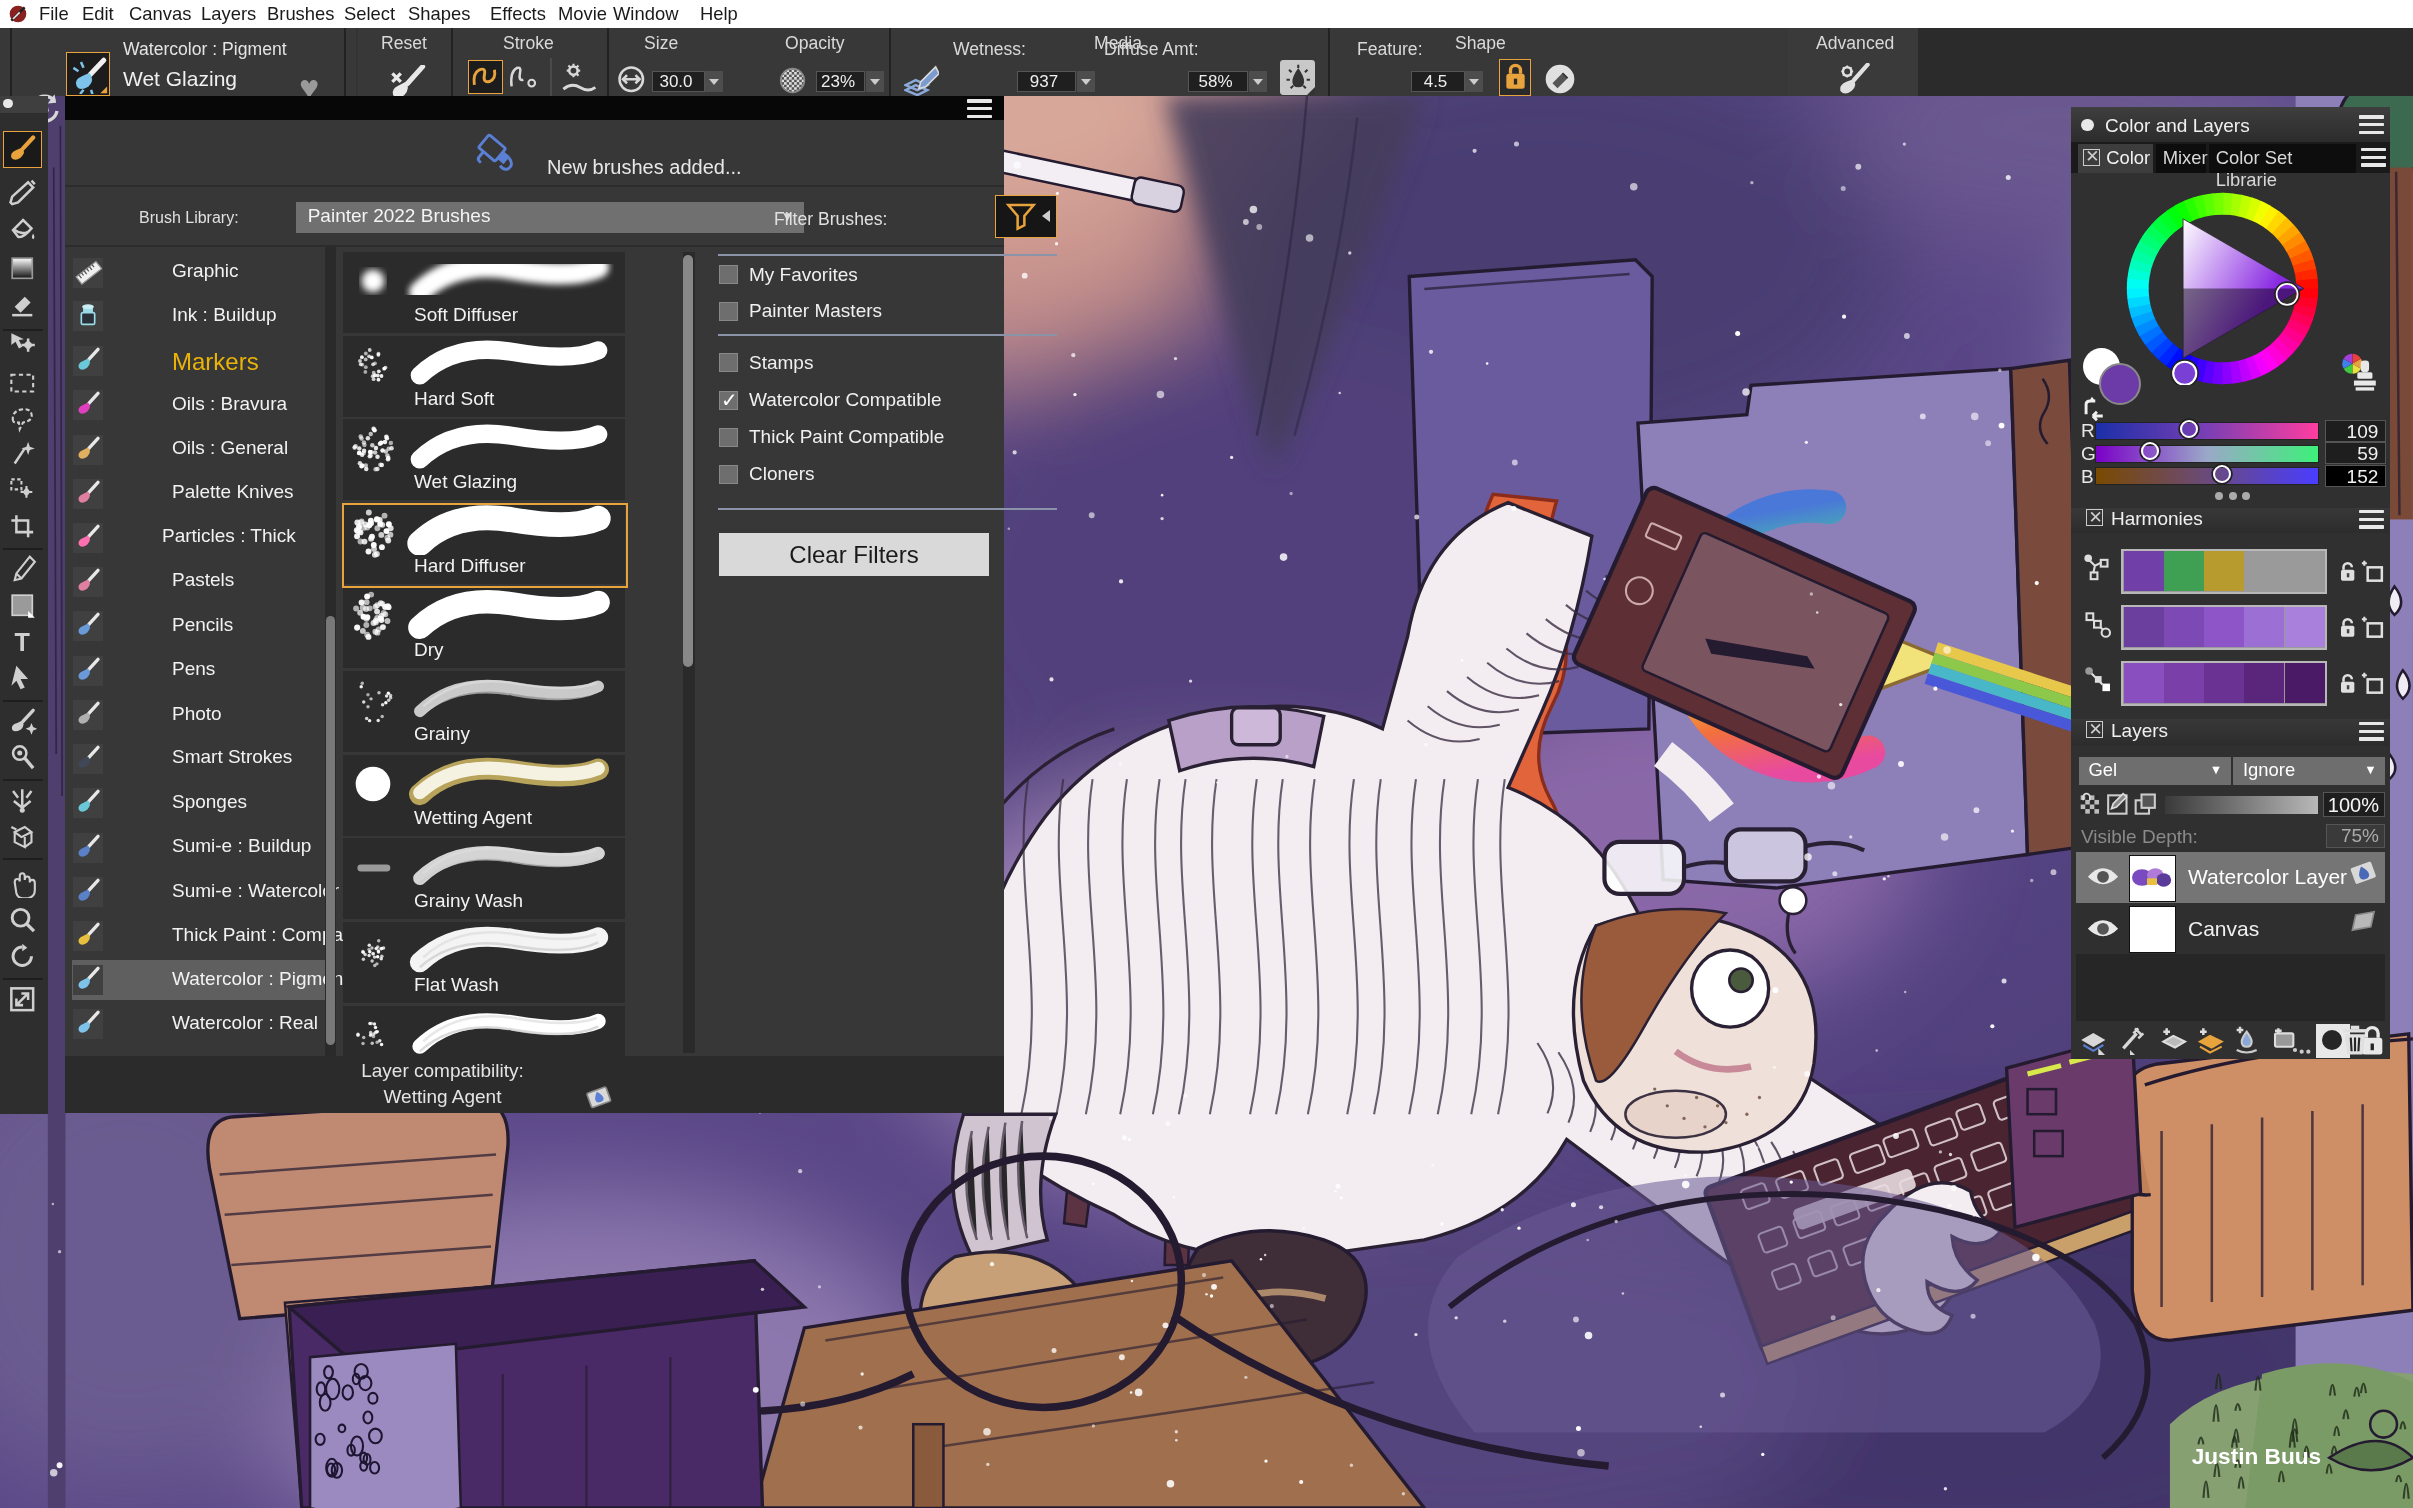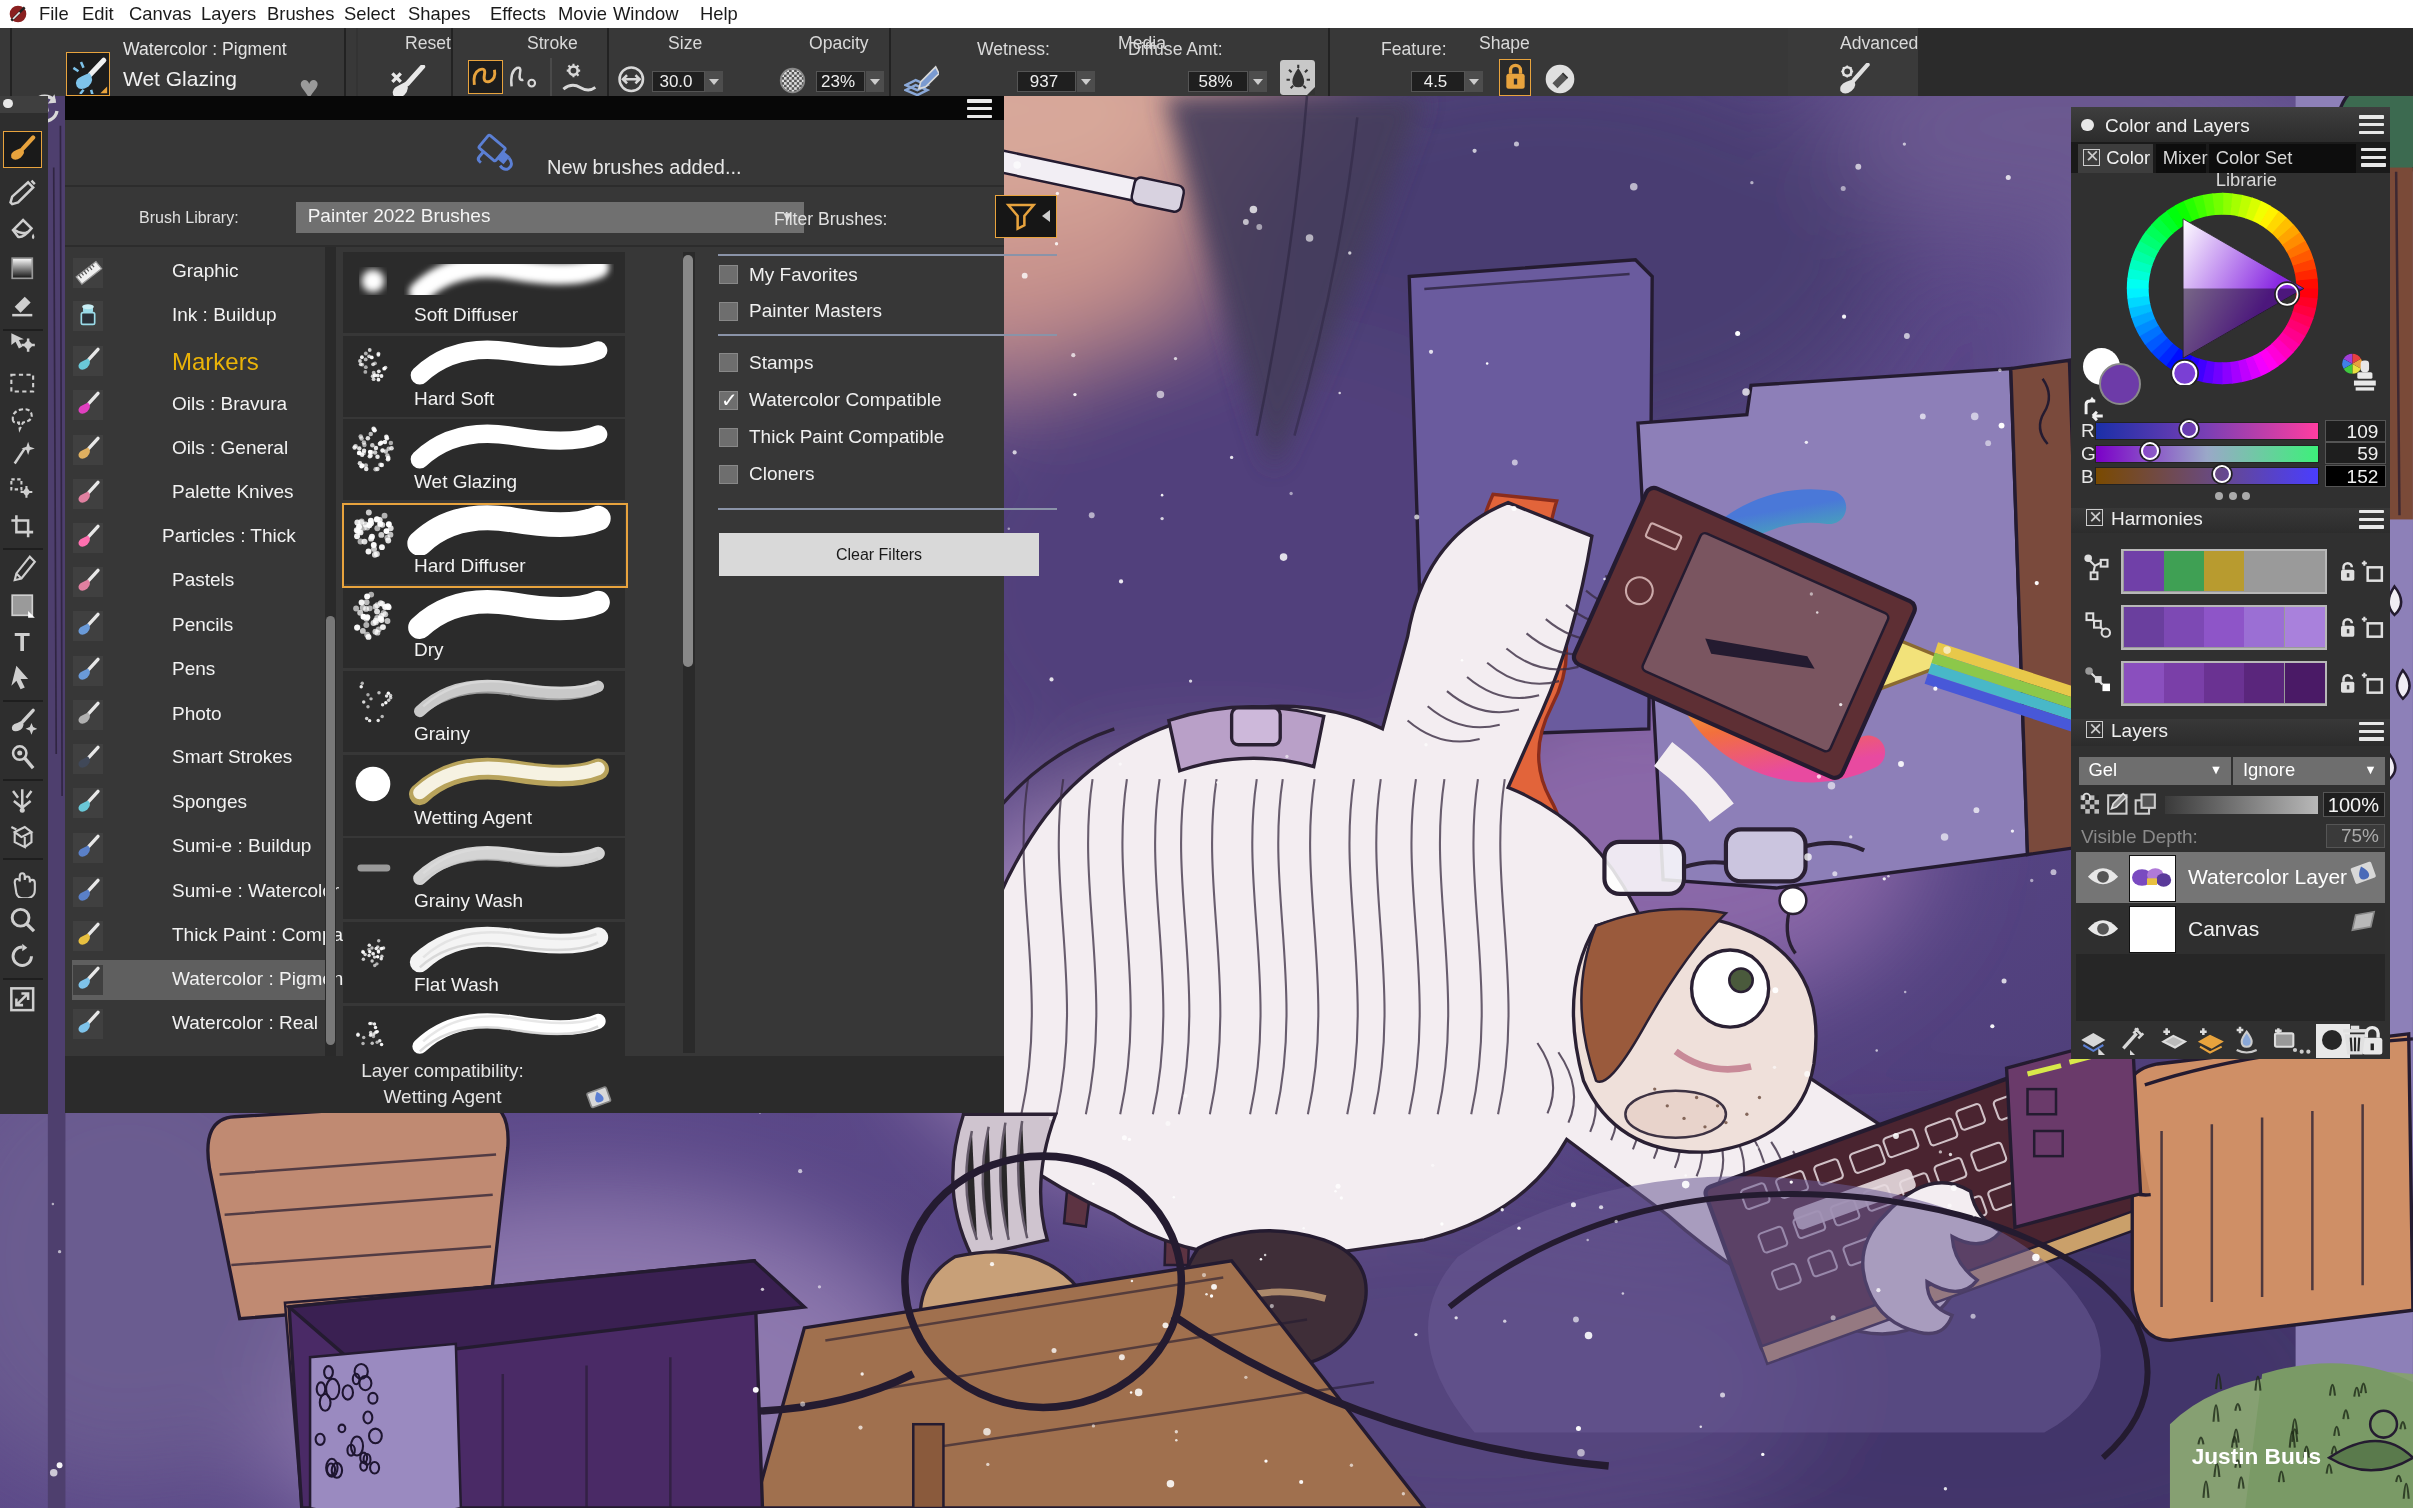--- a/index.html
+++ b/index.html
@@ -2,21 +2,21 @@
 <html style="font-size:13.4px"><head><meta charset="utf-8">
 <style>
 *{margin:0;padding:0;box-sizing:border-box;font-family:"Liberation Sans",sans-serif;}
 html,body{width:2413px;height:1508px;overflow:hidden;background:#5d4a86;}
 #stage{position:absolute;inset:0;width:2413px;height:1508px;}
 .abs{position:absolute;}
 #menubar{left:0;top:0;width:2413px;height:28px;background:#ffffff;color:#1a1a1a;font-size:18.4px;}
 #menubar span{position:absolute;top:3.4px;}
 #propbar{left:0;top:28px;width:2413px;height:68px;background:#383838;color:#d6d6d6;font-size:17px;}
 .sep{position:absolute;top:0;width:1.7px;height:68px;background:#222222;}
-.plabel{position:absolute;top:5px;font-size:17.6px;color:#d9d9d9;margin-left:24px;}
+.plabel{position:absolute;top:5px;font-size:17.6px;color:#d9d9d9;}
 .pfield{position:absolute;height:21px;background:#1f1f1f;border:0.8px solid #555;color:#eee;font-size:17px;text-align:center;padding-right:5px;line-height:19px;}
 .parrow{position:absolute;width:18.4px;height:21px;background:#4d4d4d;color:#ccc;}
 .parrow:after{content:"";position:absolute;left:4.2px;top:7.5px;border-left:5px solid transparent;border-right:5px solid transparent;border-top:6.7px solid #ccc;}
 #toolbar{left:0;top:96px;width:48px;height:1018px;background:#2e2e2e;}
 #brushpanel{left:65px;top:96px;width:939px;height:1017px;background:#373737;}
 #colorpanel{left:2071px;top:107px;width:319px;height:952px;background:#303030;}
 .hamb{position:absolute;width:25px;height:18.4px;}
 .hamb div{height:3.4px;background:#e8e8e8;margin-bottom:4.2px;border-radius:0.8px;}
 .cb{position:absolute;width:19px;height:19px;background:#6e6e6e;border:0.8px solid #888;}
 .panel-title{position:absolute;color:#f0f0f0;font-size:19px;}
@@ -1168,21 +1168,21 @@
       <div class="abs" style="left:684px;top:204px;color:#f0f0f0;font-size:19px">Painter Masters</div>
       <div class="cb" style="left:654px;top:257px"></div>
       <div class="abs" style="left:684px;top:256px;color:#f0f0f0;font-size:19px">Stamps</div>
       <div class="cb" style="left:654px;top:295px"></div>
       <div class="abs" style="left:656px;top:292px;color:#fff;font-size:20px">✓</div>
       <div class="abs" style="left:684px;top:293px;color:#f0f0f0;font-size:19px">Watercolor Compatible</div>
       <div class="cb" style="left:654px;top:332px"></div>
       <div class="abs" style="left:684px;top:330px;color:#f0f0f0;font-size:19px">Thick Paint Compatible</div>
       <div class="cb" style="left:654px;top:369px"></div>
       <div class="abs" style="left:684px;top:367px;color:#f0f0f0;font-size:19px">Cloners</div>
-      <div class="abs" style="left:654px;top:437px;width:320px;height:43px;background:#d9d9d9;color:#1a1a1a;font-size:16px;text-align:center;line-height:43px">Clear Filters</div>
+      <div class="abs" style="left:654px;top:437px;width:270px;height:43px;background:#d9d9d9;color:#1a1a1a;font-size:24px;text-align:center;line-height:43px">Clear Filters</div>
       <div class="abs" style="left:0;top:960px;width:939px;height:57px;background:#2b2b2b"></div>
       <div class="abs" style="left:0px;top:964px;width:654px;height:25px;color:#e4e4e4;font-size:19px;text-align:center"><span style="margin-left:101px">Layer compatibility:</span></div>
       <div class="abs" style="left:0px;top:990px;width:654px;height:25px;color:#e4e4e4;font-size:19px;text-align:center"><span style="margin-left:101px">Wetting Agent</span></div>
       <svg class="abs" style="left:520px;top:987px" width="27" height="27" viewBox="0 0 32 32">
         <g transform="rotate(-20 16 16)">
           <rect x="4" y="8" width="24" height="18" rx="2" fill="#d8d8d8" stroke="#888" stroke-width="2"></rect>
           <path d="M16,10 q5,6 5,9 q0,4 -5,4 q-5,0 -5,-4 q0,-3 5,-9Z" fill="#5b7fd4"></path>
         </g>
       </svg>
     </div><div id="colorpanel" class="abs">

